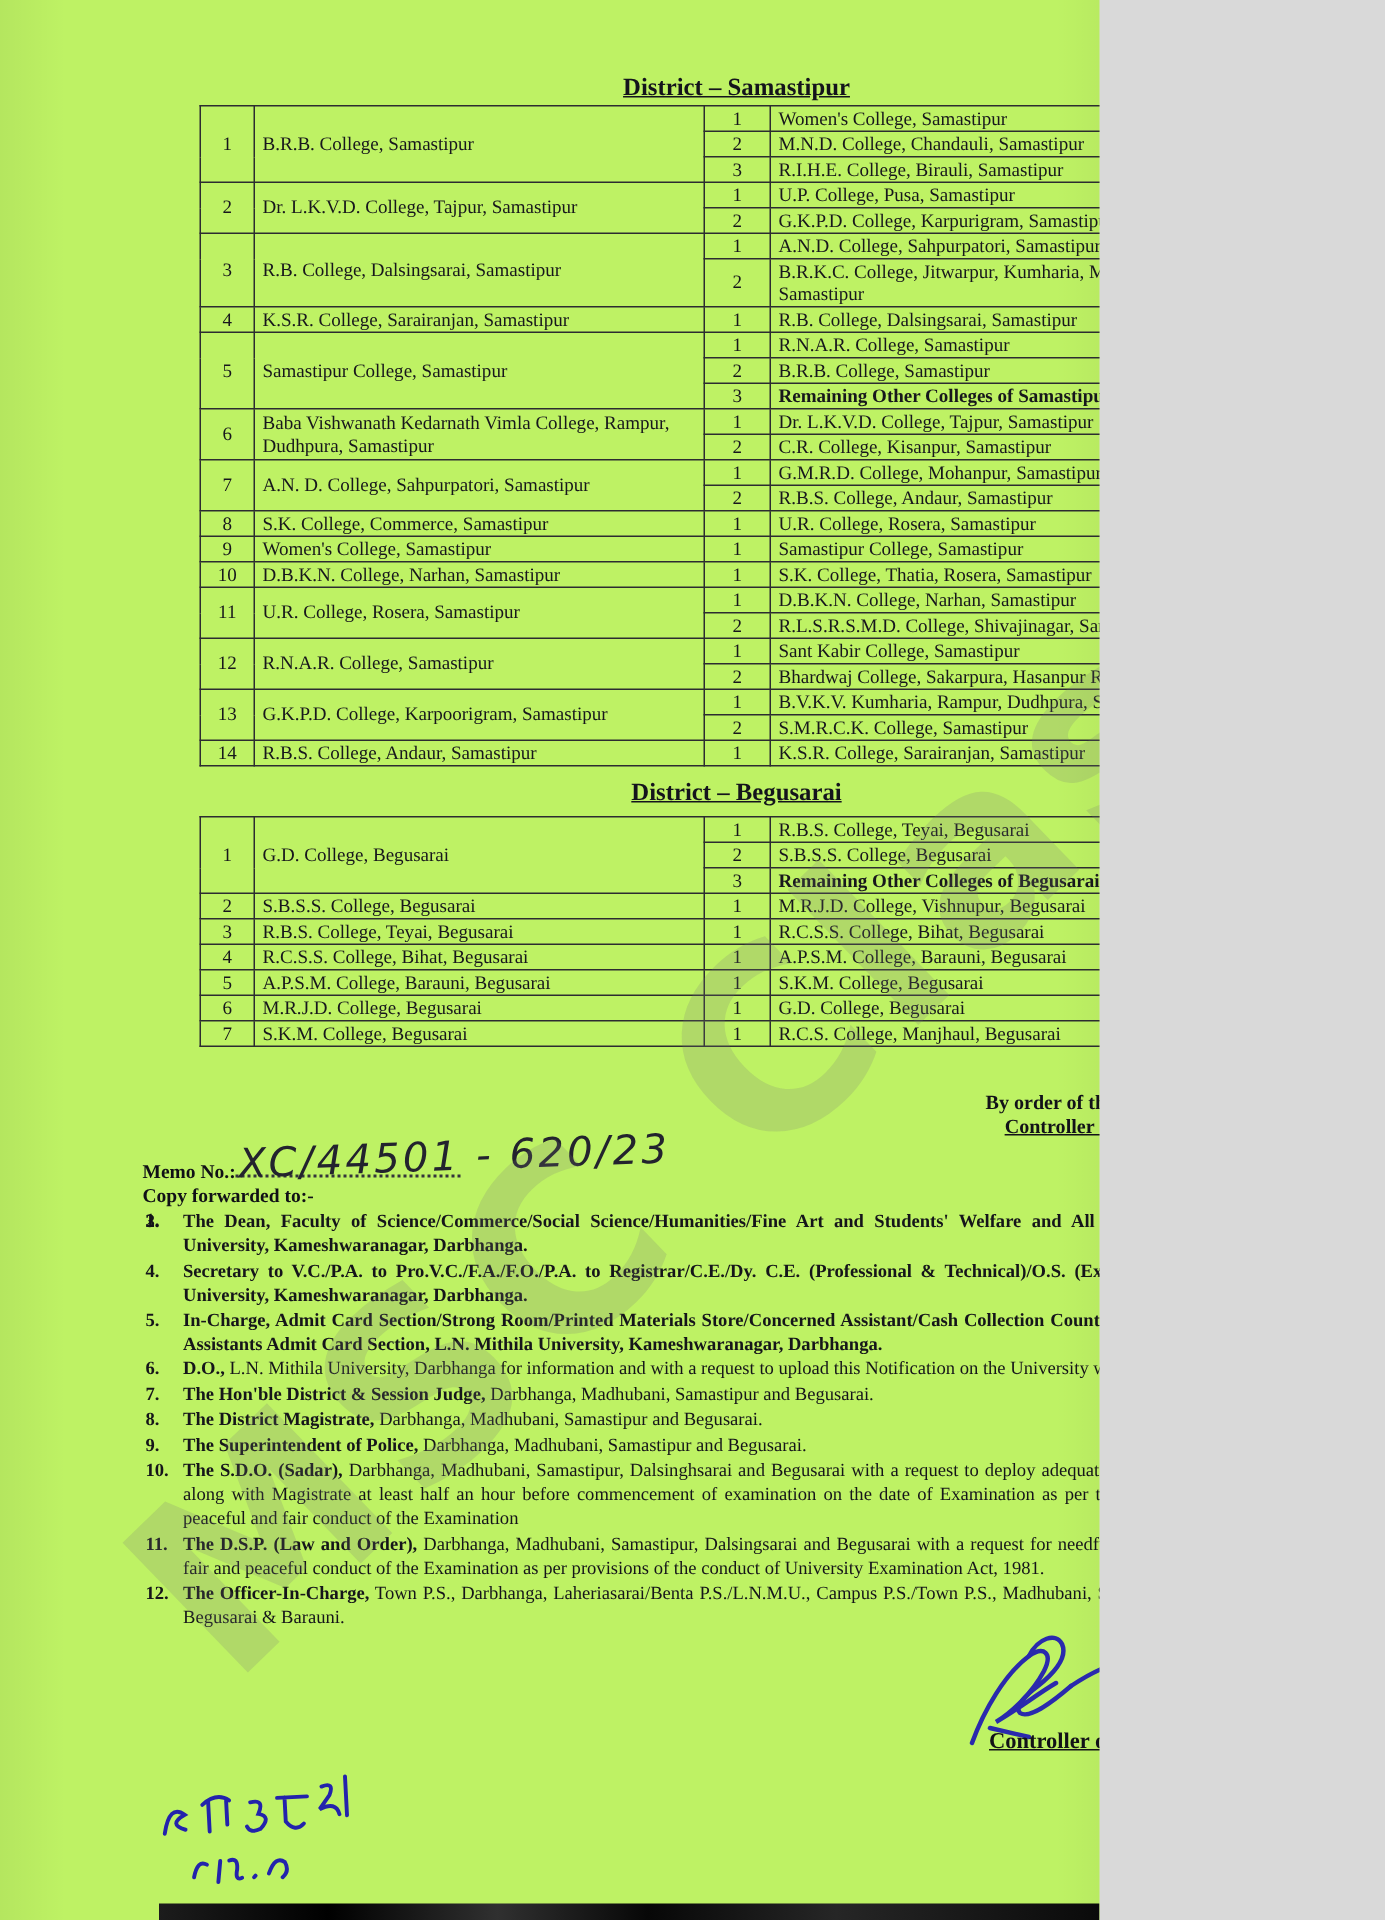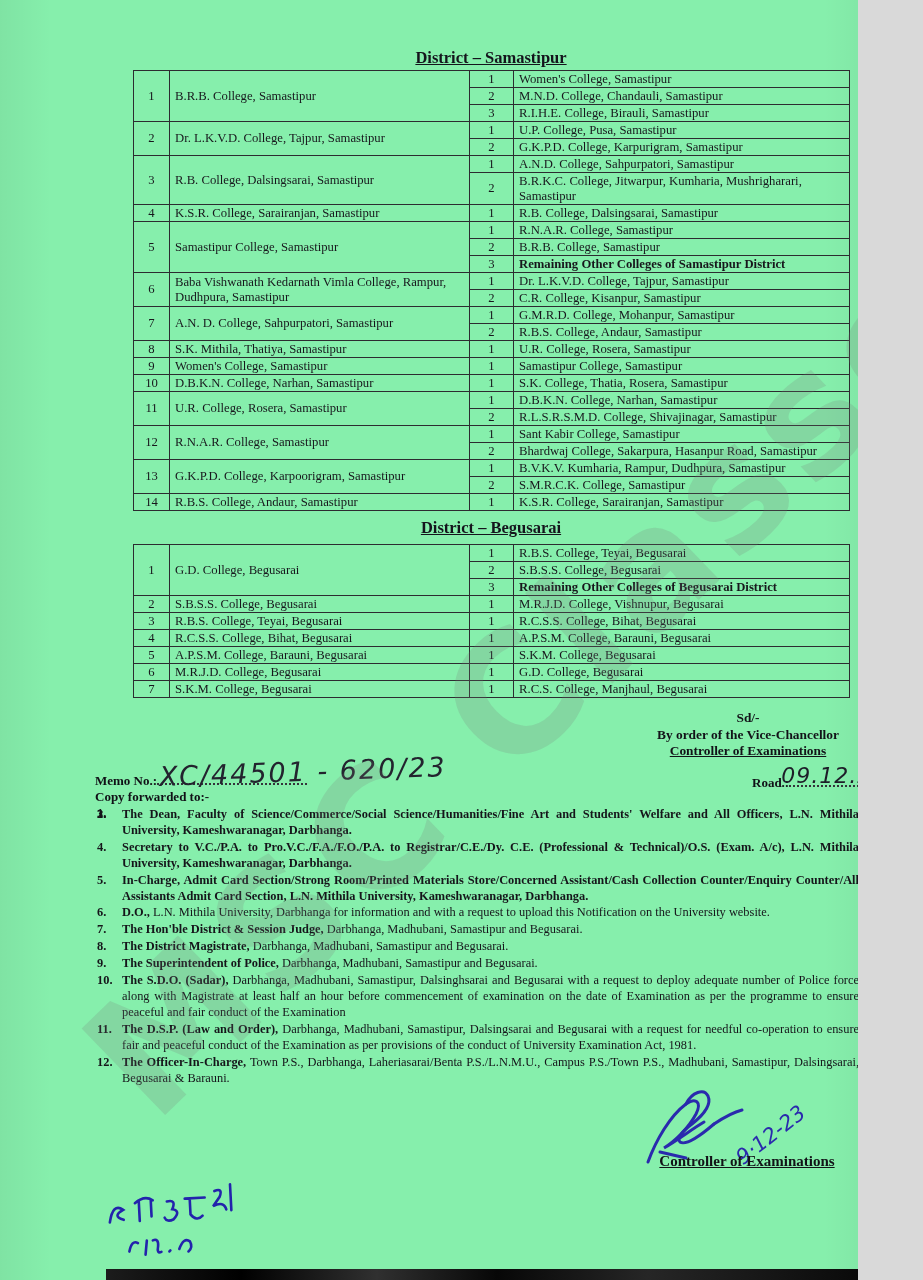--- a/index.html
+++ b/index.html
@@ -1,16 +1,16 @@
 <!DOCTYPE html>
 <html><head>
 <meta charset="utf-8">
 <style>
   html,body{margin:0;padding:0;background:#d9d9d9;}
-  .page{position:relative;width:858px;height:1280px;background:#86efac;overflow:hidden;
+  .page{position:relative;width:733px;height:1280px;background:#bef264;overflow:hidden;
         font-family:"Liberation Serif",serif;color:#1a1a1a;}
   
   .page::before{content:"";position:absolute;inset:0;pointer-events:none;
         background:linear-gradient(90deg,rgba(0,0,0,0.05),rgba(0,0,0,0) 6%,rgba(0,0,0,0) 96%,rgba(0,0,0,0.03));}
 
   .district-heading{position:absolute;left:133px;width:716px;text-align:center;
         font-size:16.5px;font-weight:bold;color:#14141c;}
   .district-heading span{text-decoration:underline;}
   #h-samastipur{top:48px;}
   #h-begusarai{top:518px;}
@@ -147,21 +147,21 @@
           <td class="c-college" rowspan="2">A.N. D. College, Sahpurpatori, Samastipur</td>
           <td class="c-sn">1</td>
           <td class="c-centre">G.M.R.D. College, Mohanpur, Samastipur</td>
         </tr>
         <tr>
           <td class="c-sn">2</td>
           <td class="c-centre">R.B.S. College, Andaur, Samastipur</td>
         </tr>
         <tr>
           <td class="c-sn" rowspan="1">8</td>
-          <td class="c-college" rowspan="1">S.K. Mithila, Thatiya, Samastipur</td>
+          <td class="c-college" rowspan="1">S.K. College, Commerce, Samastipur</td>
           <td class="c-sn">1</td>
           <td class="c-centre">U.R. College, Rosera, Samastipur</td>
         </tr>
         <tr>
           <td class="c-sn" rowspan="1">9</td>
           <td class="c-college" rowspan="1">Women's College, Samastipur</td>
           <td class="c-sn">1</td>
           <td class="c-centre">Samastipur College, Samastipur</td>
         </tr>
         <tr>

